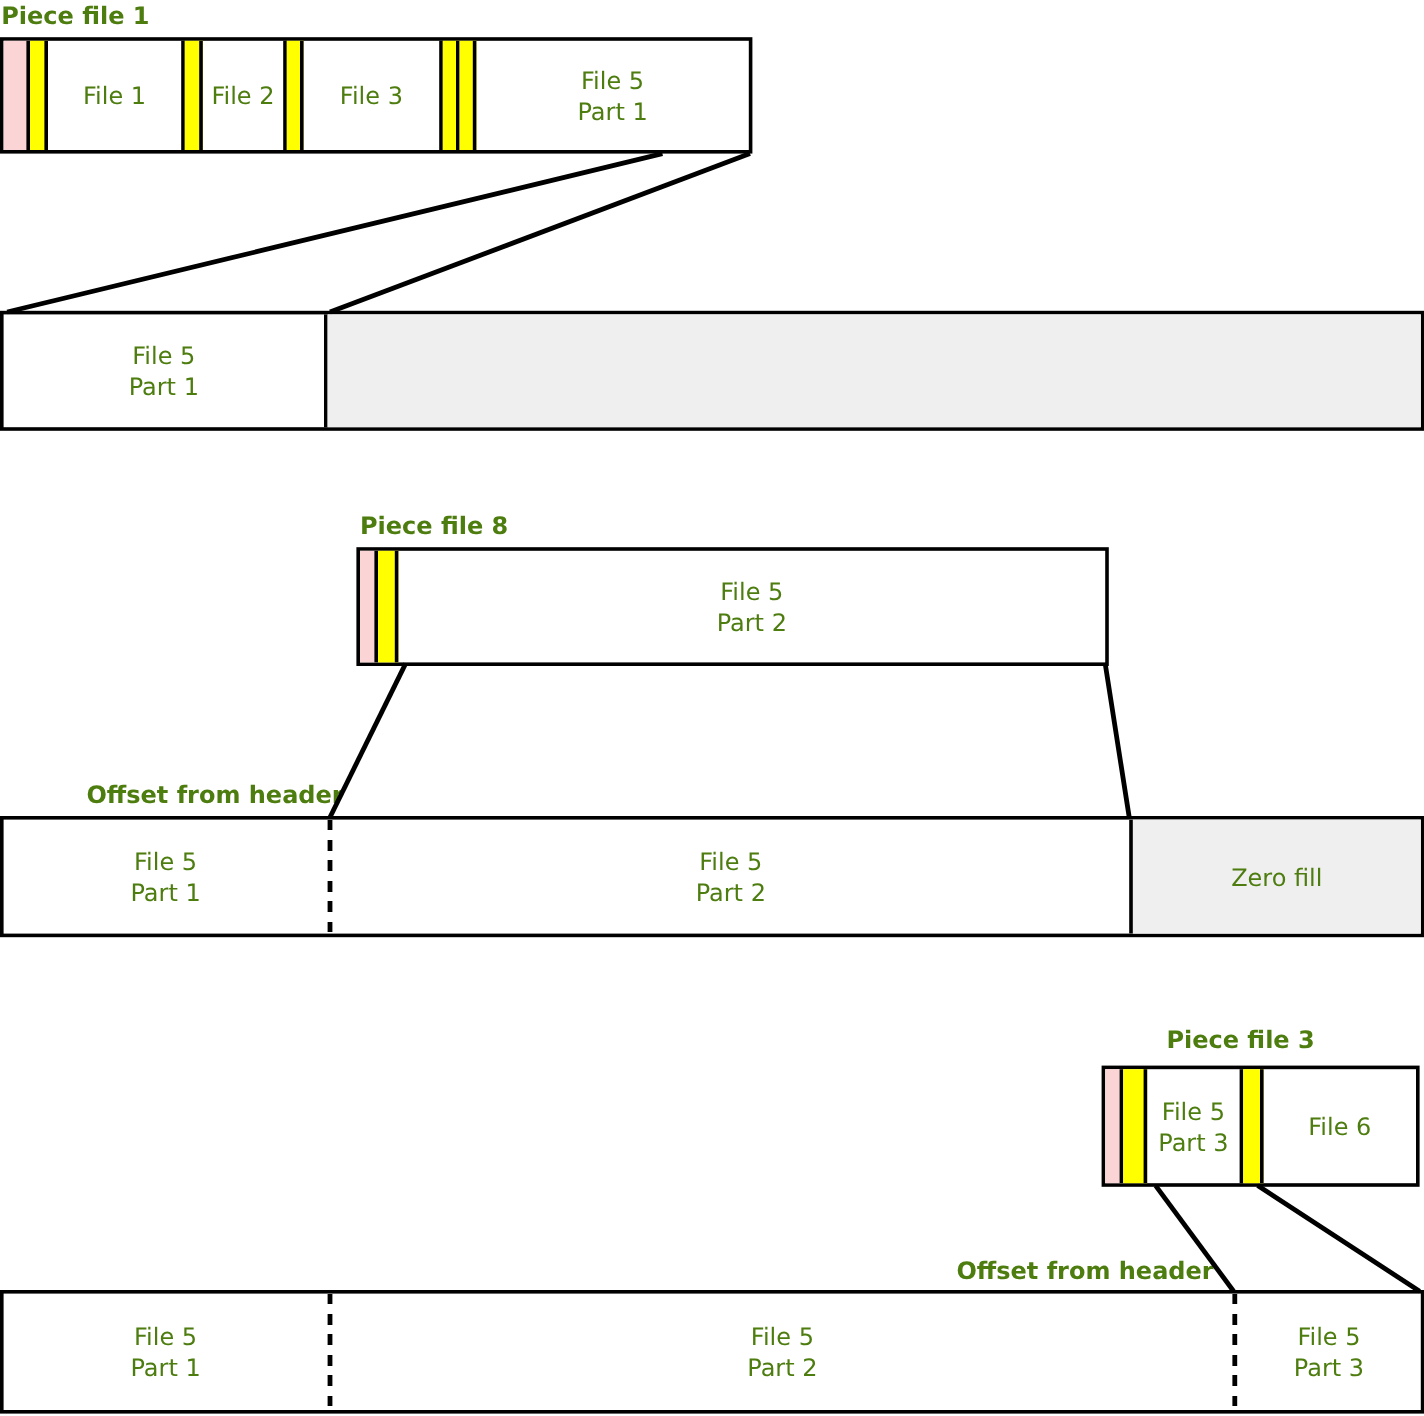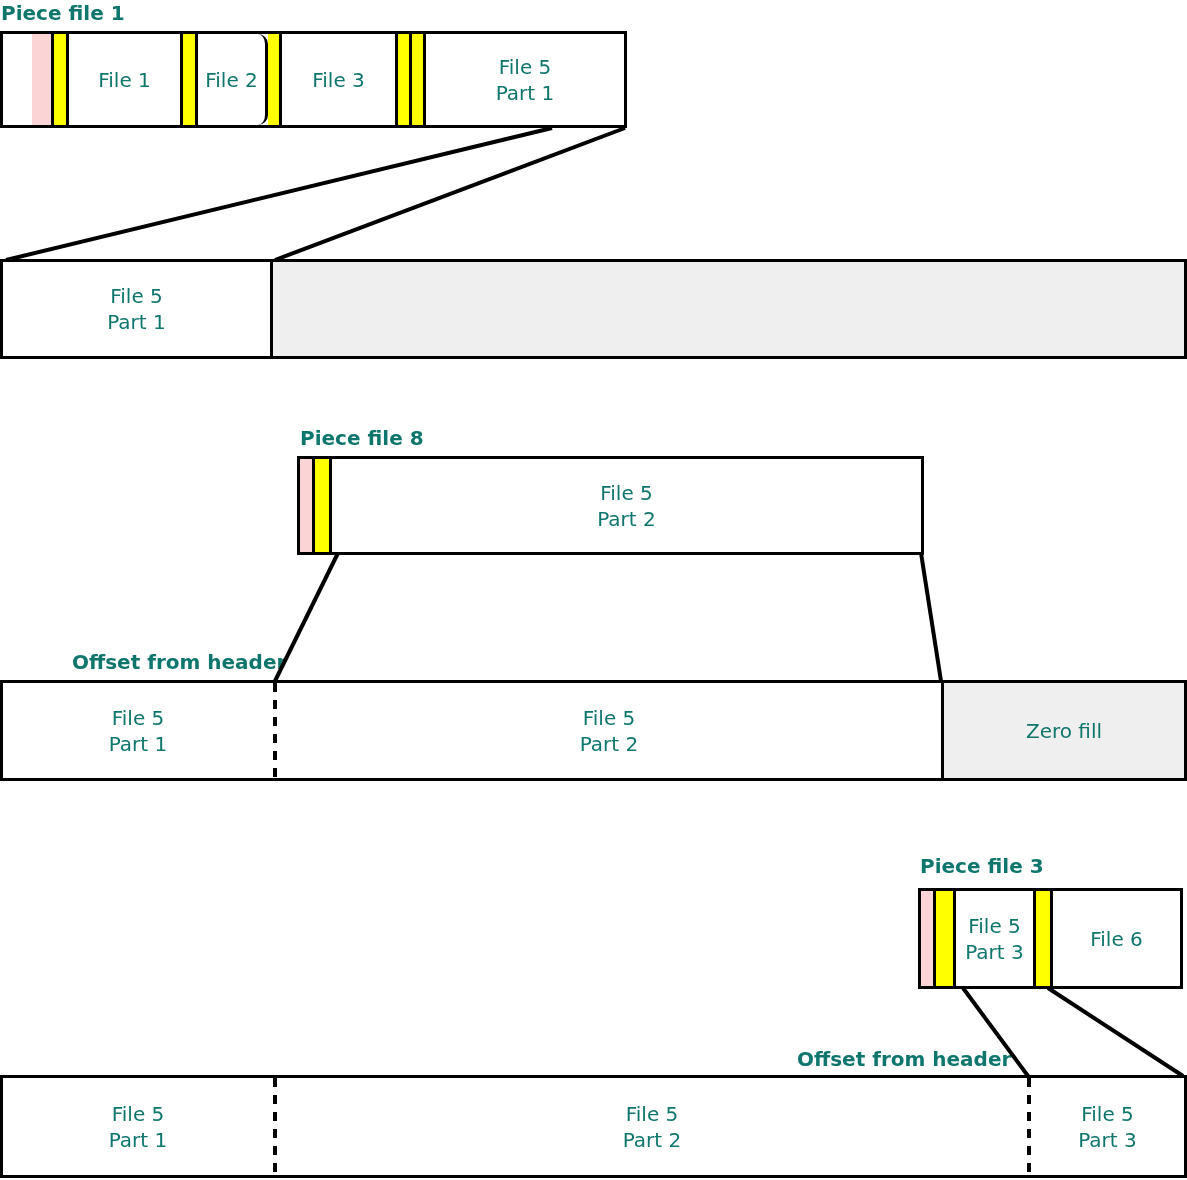--- a/index.html
+++ b/index.html
@@ -1,18 +1,18 @@
 <!DOCTYPE html>
 <html style="--header: #fbd5d5; --separator: #ffff00; --zero_fill: #efefef; --outline: #000000;"><head>
 <meta charset="utf-8">
 <style>
   html,body{margin:0;padding:0;background:#fff;}
   .canvas{
     position:relative;width:1187px;height:1180px;background:#ffffff;overflow:hidden;
-    font-family:"DejaVu Sans","Liberation Sans",sans-serif;color:#0f766e;
+    font-family:"DejaVu Sans","Liberation Sans",sans-serif;color:#4d7c0f;
   }
   .overlay{position:absolute;left:0;top:0;width:1187px;height:1180px;z-index:10;pointer-events:none;}
   .title{position:absolute;font-size:20px;font-weight:bold;white-space:nowrap;z-index:5;}
   .bar{
     position:absolute;display:flex;flex-direction:row;align-items:stretch;
     border:3px solid #000;background:#fff;box-sizing:border-box;z-index:2;
   }
   .cell{
     box-sizing:border-box;display:flex;flex-direction:column;justify-content:center;
     align-items:center;text-align:center;font-size:20px;line-height:26px;white-space:nowrap;
@@ -40,32 +40,32 @@
     <line x1="552" y1="128" x2="6" y2="260" stroke="#000" stroke-width="4"></line>
     <line x1="625" y1="128" x2="275" y2="260" stroke="#000" stroke-width="4"></line>
     <line x1="338" y1="553" x2="275" y2="681" stroke="#000" stroke-width="4"></line>
     <line x1="921" y1="553" x2="941" y2="681" stroke="#000" stroke-width="4"></line>
     <line x1="963" y1="988" x2="1028" y2="1076" stroke="#000" stroke-width="4"></line>
     <line x1="1048" y1="988" x2="1183" y2="1076" stroke="#000" stroke-width="4"></line>
   </svg>
 
   <div class="title" style="left:1px;top:1px;">Piece file 1</div>
   <div class="title" style="left:300px;top:426px;">Piece file 8</div>
-  <div class="title" style="left:920px;top:854px;">Piece file 3</div>
+  <div class="title" style="left:972px;top:854px;">Piece file 3</div>
   <div class="title" style="left:72px;top:650px;">Offset from header</div>
   <div class="title" style="left:797px;top:1047px;">Offset from header</div>
 
-  <div class="bar" style="left:0;top:31px;width:627px;height:97px;padding-left:29px;">
+  <div class="bar" style="left:0;top:31px;width:627px;height:97px;">
     <div class="cell header bdr" style="flex:0 0 22px;"></div>
     <div class="cell sep bdr" style="flex:0 0 15px;"></div>
     <div class="cell bdr" style="flex:0 0 114px;">
       <span>File 1</span>
     </div>
     <div class="cell sep bdr" style="flex:0 0 15px;"></div>
-    <div class="cell bdr" style="flex:0 0 70px;border-radius:10px;">
+    <div class="cell bdr" style="flex:0 0 70px;">
       <span>File 2</span>
     </div>
     <div class="cell sep bdr" style="flex:0 0 14px;"></div>
     <div class="cell bdr" style="flex:0 0 116px;">
       <span>File 3</span>
     </div>
     <div class="cell sep bdr" style="flex:0 0 14px;"></div>
     <div class="cell sep bdr" style="flex:0 0 14px;"></div>
     <div class="cell" style="flex:1 1 auto;">
       <span>File 5</span>

